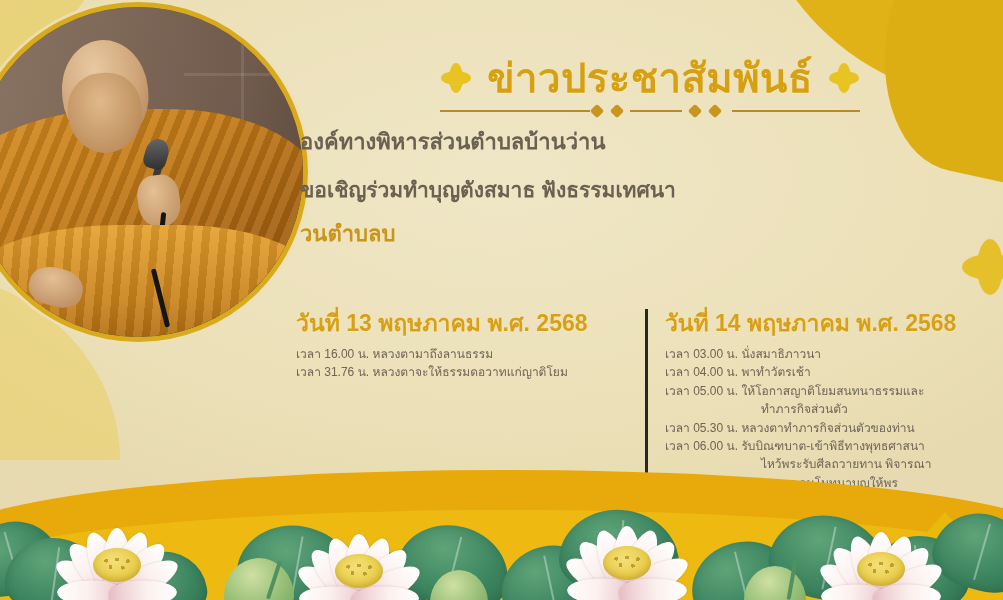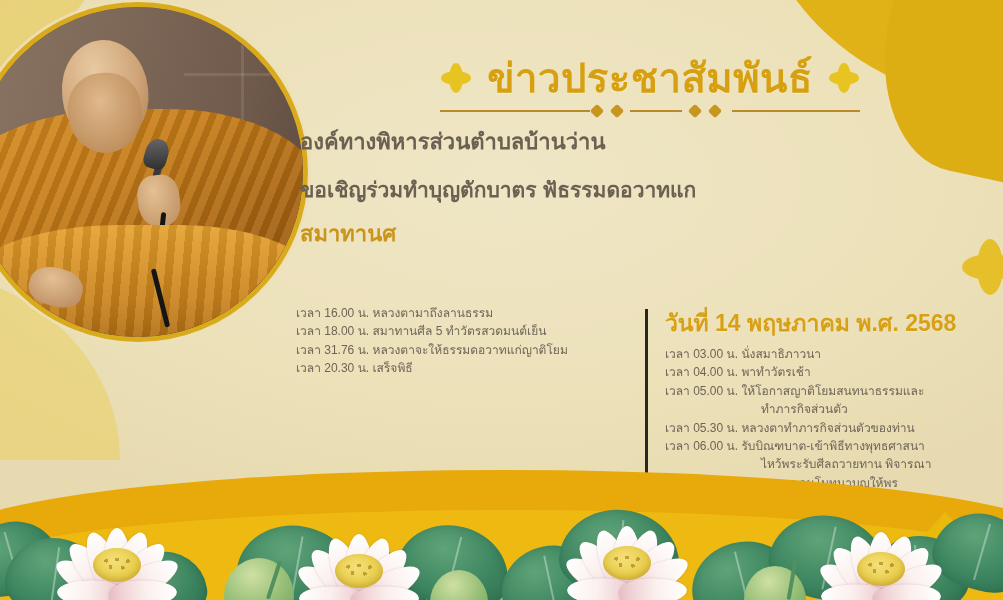--- a/index.html
+++ b/index.html
@@ -362,36 +362,35 @@
       <span class="rule-line rl-a"></span>
       <span class="rdot rd1"></span>
       <span class="rdot rd2"></span>
       <span class="rule-line rl-b"></span>
       <span class="rdot rd3"></span>
       <span class="rdot rd4"></span>
       <span class="rule-line rl-c"></span>
     </div>
 
     <div class="sub1">องค์ทางพิหารส่วนตำบลบ้านว่าน</div>
-    <div class="sub2">ขอเชิญร่วมทำบุญตักบาตร ฟัธรรมดอวาทแก</div>
-    <div class="agenda">สมาทานศ</div>
+    <div class="sub2">ขอเชิญร่วมทำบุญตังสมาธ ฟังธรรมเทศนา</div>
+    <div class="agenda">วนตำบลบ</div>
   </div>
 
   <span class="edge-flower">
       <i></i>
     </span>
 
   <div class="schedule">
     <div class="divider"></div>
 
     <div class="col col-left">
+      <div class="day-title">วันที่ 13 พฤษภาคม พ.ศ. 2568</div>
       <div class="evt">เวลา 16.00 น. หลวงตามาถึงลานธรรม</div>
-      <div class="evt">เวลา 18.00 น. สมาทานศีล 5 ทำวัตรสวดมนต์เย็น</div>
       <div class="evt">เวลา 31.76 น. หลวงตาจะให้ธรรมดอวาทแก่ญาติโยม</div>
-      <div class="evt">เวลา 20.30 น. เสร็จพิธี</div>
     </div>
 
     <div class="col col-right">
       <div class="day-title">วันที่ 14 พฤษภาคม พ.ศ. 2568</div>
       <div class="evt">เวลา 03.00 น. นั่งสมาธิภาวนา</div>
       <div class="evt">เวลา 04.00 น. พาทำวัตรเช้า</div>
       <div class="evt">เวลา 05.00 น. ให้โอกาสญาติโยมสนทนาธรรมและ</div>
       <div class="evt">
           <span class="cont">ทำภารกิจส่วนตัว</span>
         </div>

